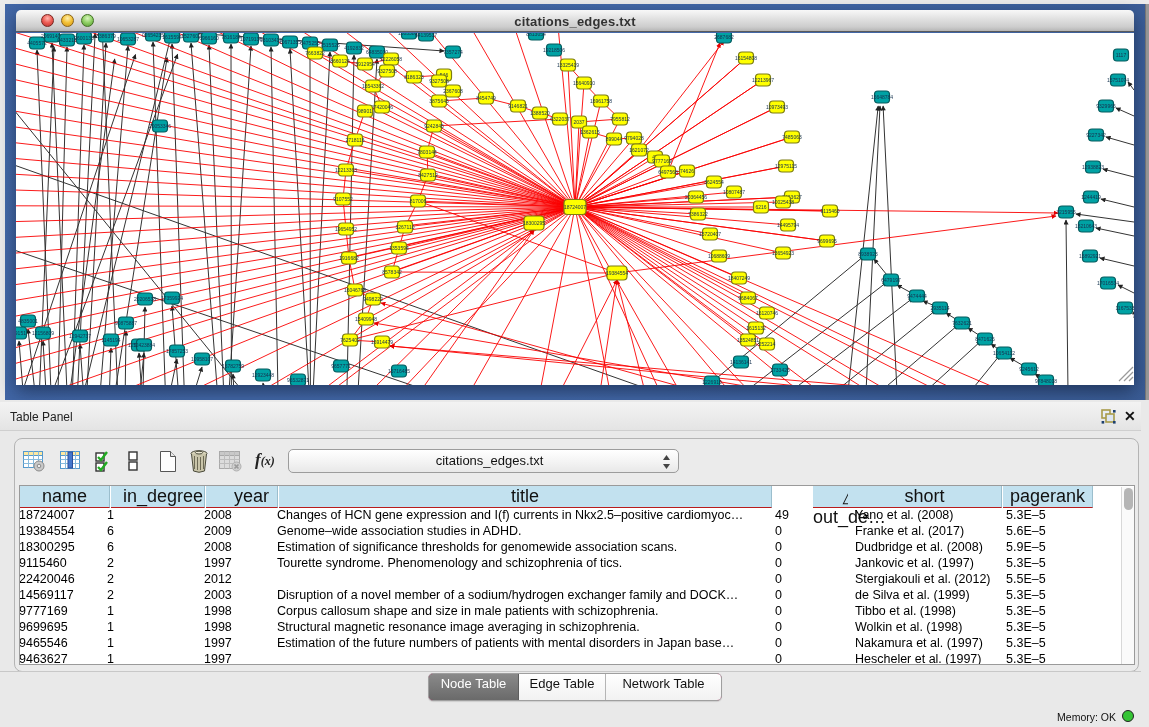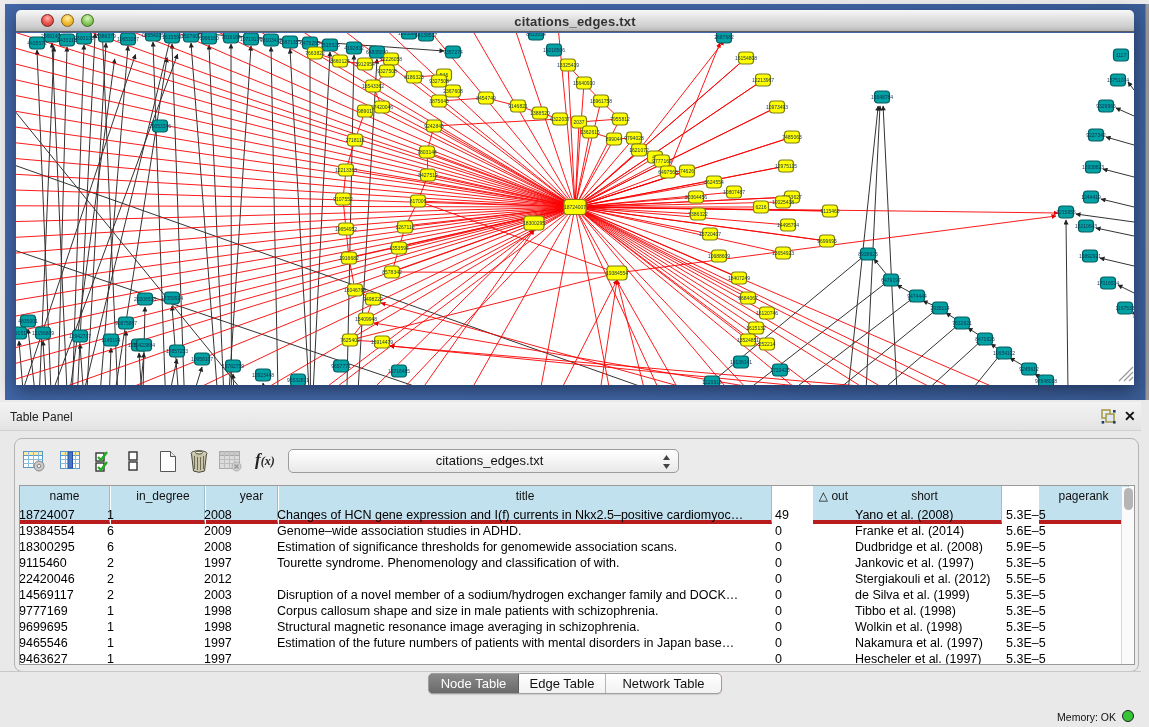--- a/index.html
+++ b/index.html
@@ -37,33 +37,33 @@
 
 #toolbar { position:absolute; left:6px; top:8px; height:28px; width:1110px;text-align:center; }
 .ic { position:absolute; top:2px; }
 #combo { position:absolute; left:267px; top:2px; width:391px; height:24px;
   background:linear-gradient(#ffffff,#f2f2f2 60%,#e8e8e8); border:1px solid #9c9c9c; border-radius:5px;
   font-size:13px; color:#111; line-height:22px; padding-left:12px; }
 
 
 #tbl { position:absolute; left:4px; top:46px; width:1116px; height:180px; background:#fff; border:1px solid #9a9a9a; overflow:hidden; }
 #thead { position:absolute; left:0; top:0; height:21px; width:1080px; }
-#thead div { position:absolute; top:0; height:38px; background:#c2e1ef; border-right:1px solid #9bbecd; border-bottom:4px solid #b91c1c;
-  font-size:12px; color:#111; text-align:center; line-height:21px; }
+#thead div { position:absolute; top:0; height:22px; background:#c2e1ef; border-right:1px solid #9bbecd; border-bottom:1px solid #b91c1c;
+  font-size:18px; color:#111; text-align:center; line-height:21px; }
 #rowsarea { position:absolute; left:0; top:21px; width:1080px; }
 .tr { position:relative; height:16px; font-size:12.5px; color:#000; white-space:nowrap; }
 .tr div { position:absolute; top:1px; }
 .c1 { left:-1px; } .c2 { left:87px; } .c3 { left:184px; } .c4 { left:257px; }
 .c5 { left:755px; } .c6 { left:829px;margin-left:6px; } .c7 { left:986px; }
 #vsb { position:absolute; left:1101px; top:1px; width:14px; height:177px; background:#fafafa; border-left:1px solid #d8d8d8; }
 #vsb .thumb { position:absolute; left:2px; top:1px; width:9px; height:22px; background:#b5b5b5; border-radius:5px; }
 
 
 #tabline { position:absolute; left:0; top:271px; width:1141px; height:1px; background:#c8c8c8; }
-#tabs { position:absolute; left:428px; top:273px; height:21px; display:flex; border:1px solid #9f9f9f; border-radius:5px; overflow:hidden; background:#be185d; box-shadow:0 1px 1px rgba(0,0,0,.12); }
+#tabs { position:absolute; left:428px; top:273px; height:28px; display:flex; border:1px solid #9f9f9f; border-radius:5px; overflow:hidden; background:#be185d; box-shadow:0 1px 1px rgba(0,0,0,.12); }
 .tab { font-size:13px; color:#111; line-height:20px; text-align:center; border-right:1px solid #b5b5b5; background:linear-gradient(#ffffff,#f2f2f2); }
 .tab.sel { background:linear-gradient(#8a8a8a,#6a6a6a); color:#fff; border-right:1px solid #5e5e5e; }
 .tab:last-child { border-right:none; }
 
 #memok { position:absolute; right:33px; top:311px; font-size:10.5px; color:#111;padding-left:44px; }
 #memdot { position:absolute; right:15px; top:310px; width:12px; height:12px; border-radius:50%; background:#35c435; border:1px solid #222; }
 </style></head>
 <body>
 <div id="app">
   <div id="desktop"></div>
@@ -680,55 +680,55 @@
             </svg></div>
       </div>
       <div id="tbl">
         <div id="thead">
           <div style="left:0;width:90px;">name</div>
           <div style="left:91px;width:94px;padding-left:11px;">in_degree</div>
           <div style="left:186px;width:72px;padding-left:20px;">year</div>
           <div style="left:259px;width:493px;">title</div>
           <div style="left:753px;width:74px;margin-left:40px;">△ out_de…</div>
           <div style="left:828px;width:154px;">short</div>
-          <div style="left:983px;width:90px;margin-left:36px;">pagerank</div>
+          <div style="left:983px;width:90px;">pagerank</div>
         </div>
         <div id="rowsarea">
 <div class="tr">
               <div class="c1">18724007</div>
               <div class="c2">1</div>
               <div class="c3">2008</div>
               <div class="c4">Changes of HCN gene expression and I(f) currents in Nkx2.5–positive cardiomyoc…</div>
               <div class="c5">49</div>
               <div class="c6">Yano et al. (2008)</div>
               <div class="c7">5.3E–5</div>
             </div>
 <div class="tr">
               <div class="c1">19384554</div>
               <div class="c2">6</div>
               <div class="c3">2009</div>
               <div class="c4">Genome–wide association studies in ADHD.</div>
               <div class="c5">0</div>
-              <div class="c6">Franke et al. (2014)</div>
+              <div class="c6">Franke et al. (2017)</div>
               <div class="c7">5.6E–5</div>
             </div>
 <div class="tr">
               <div class="c1">18300295</div>
               <div class="c2">6</div>
               <div class="c3">2008</div>
               <div class="c4">Estimation of significance thresholds for genomewide association scans.</div>
               <div class="c5">0</div>
               <div class="c6">Dudbridge et al. (2008)</div>
               <div class="c7">5.9E–5</div>
             </div>
 <div class="tr">
               <div class="c1">9115460</div>
               <div class="c2">2</div>
               <div class="c3">1997</div>
-              <div class="c4">Tourette syndrome. Phenomenology and classification of with.</div>
+              <div class="c4">Tourette syndrome. Phenomenology and schizophrenia of tics.</div>
               <div class="c5">0</div>
               <div class="c6">Jankovic et al. (1997)</div>
               <div class="c7">5.3E–5</div>
             </div>
 <div class="tr">
               <div class="c1">22420046</div>
               <div class="c2">2</div>
               <div class="c3">2012</div>
               <div class="c5">0</div>
               <div class="c6">Stergiakouli et al. (2012)</div>

